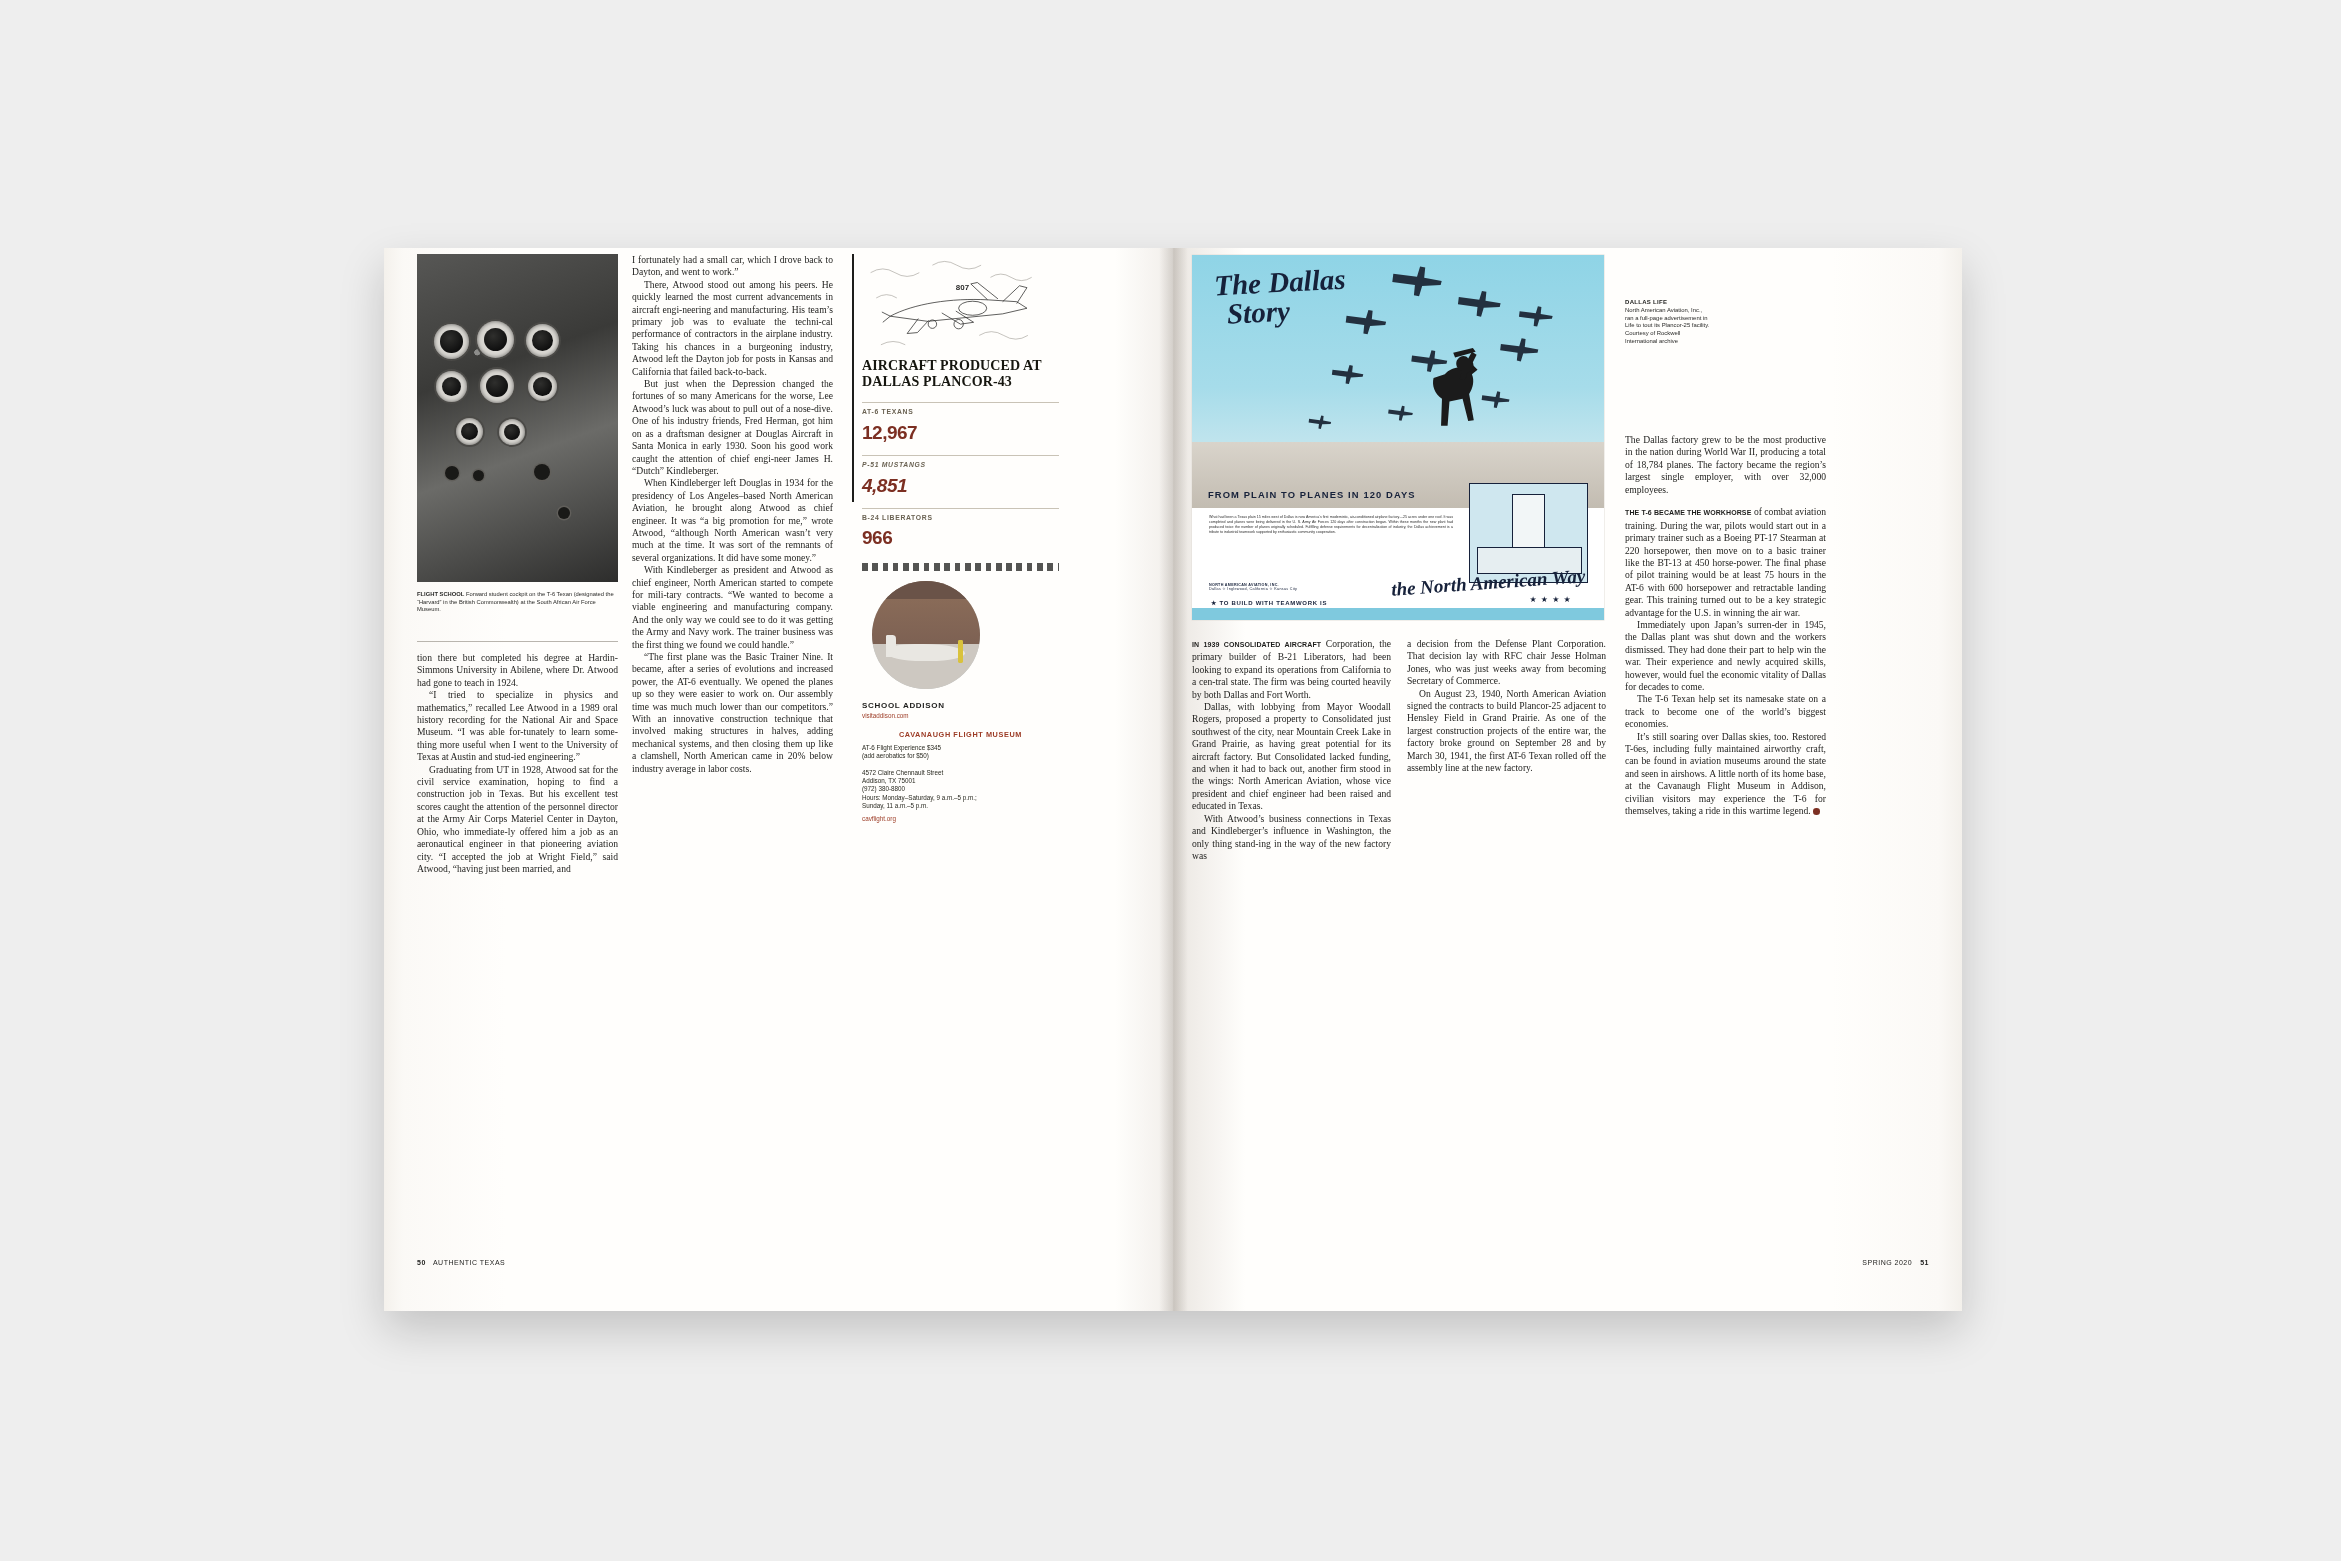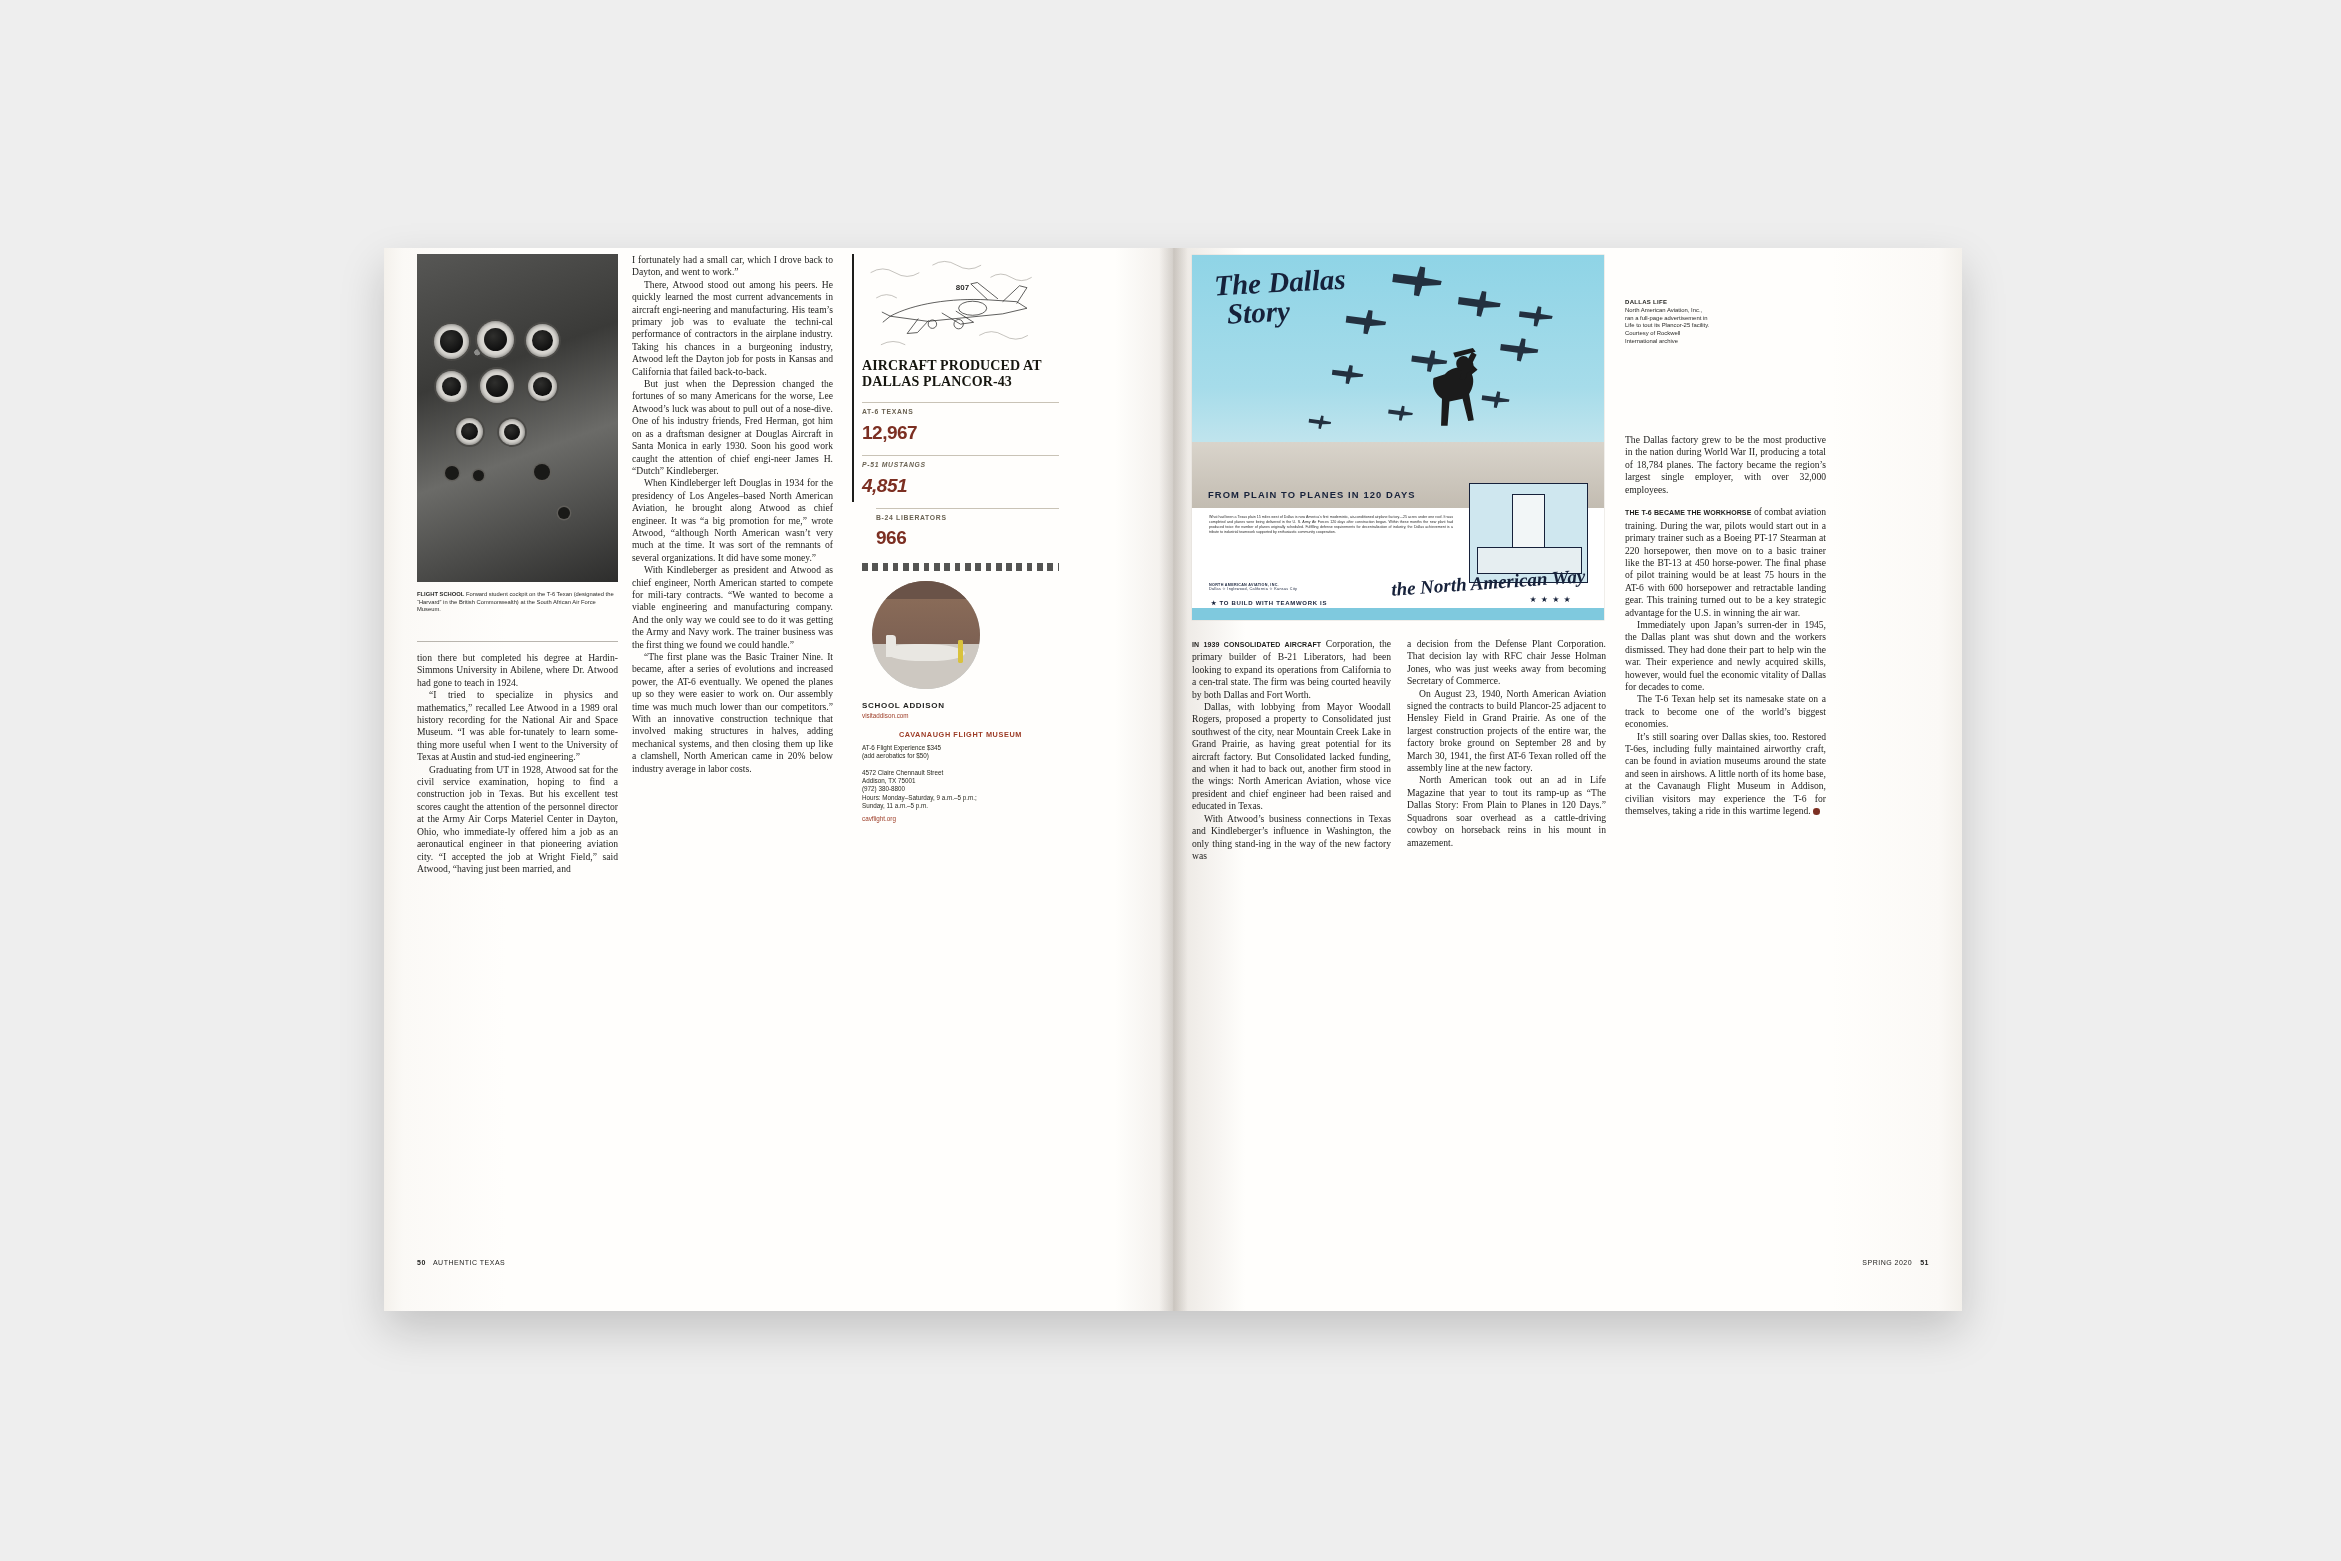--- a/index.html
+++ b/index.html
@@ -174,21 +174,21 @@
         <div style="margin-top:12px;">
           <div class="stat-rule"></div>
           <div class="stat-label" style="margin-top:4.7px;">AT-6 TEXANS</div>
           <div class="stat-num" style="margin-top:2.8px;">12,967</div>
         </div>
         <div style="margin-top:8.4px;font-style:italic;">
           <div class="stat-rule"></div>
           <div class="stat-label" style="margin-top:4.7px;">P-51 MUSTANGS</div>
           <div class="stat-num" style="margin-top:2.8px;">4,851</div>
         </div>
-        <div style="margin-top:8.4px;margin-left:14px;">
+        <div style="margin-top:8.4px;">
           <div class="stat-rule"></div>
           <div class="stat-label" style="margin-top:4.7px;">B-24 LIBERATORS</div>
           <div class="stat-num" style="margin-top:2.8px;">966</div>
         </div>
 
         <div style="margin-top:10.3px;height:8.4px;
              background:repeating-linear-gradient(90deg,#2a2a28 0 5.6px,transparent 5.6px 10.3px);
              opacity:.8;"></div>
 
         <div class="museum" style="position:relative;margin:10.3px 0 0 10.3px;width:108px;height:108px;">
@@ -307,21 +307,20 @@
 
       <div class="col body-col" style="left:19px;top:390px;width:199px;">
         <p class="first"><span class="dek">IN 1939 CONSOLIDATED AIRCRAFT</span><span> Corporation, the primary builder of B-21 Liberators, had been looking to expand its operations from California to a cen-tral state. The firm was being courted heavily by both Dallas and Fort Worth.</span></p>
         <p>Dallas, with lobbying from Mayor Woodall Rogers, proposed a property to Consolidated just southwest of the city, near Mountain Creek Lake in Grand Prairie, as having great potential for its aircraft factory. But Consolidated lacked funding, and when it had to back out, another firm stood in the wings: North American Aviation, whose vice president and chief engineer had been raised and educated in Texas.</p>
         <p>With Atwood’s business connections in Texas and Kindleberger’s influence in Washington, the only thing stand-ing in the way of the new factory was</p>
       </div>
 
       <div class="col body-col" style="left:234px;top:390px;width:199px;">
         <p class="first">a decision from the Defense Plant Corporation. That decision lay with RFC chair Jesse Holman Jones, who was just weeks away from becoming Secretary of Commerce.</p>
         <p>On August 23, 1940, North American Aviation signed the contracts to build Plancor-25 adjacent to Hensley Field in Grand Prairie. As one of the largest construction projects of the entire war, the factory broke ground on September 28 and by March 30, 1941, the first AT-6 Texan rolled off the assembly line at the new factory.</p>
-        <p>North American took out an ad in Life Magazine that year to tout its ramp-up as “The Dallas Story: From Plain to Planes in 120 Days.” Squadrons soar overhead as a cattle-driving cowboy on horseback reins in his mount in amazement.</p>
       </div>
 
       <div class="folio" style="right:33px;top:1011px;text-align:right;">
         <span>SPRING 2020</span>
         <b style="margin-left:5.6px;">51</b>
       </div>
     </div>
 
     <div class="gutter"></div>
   </div>

